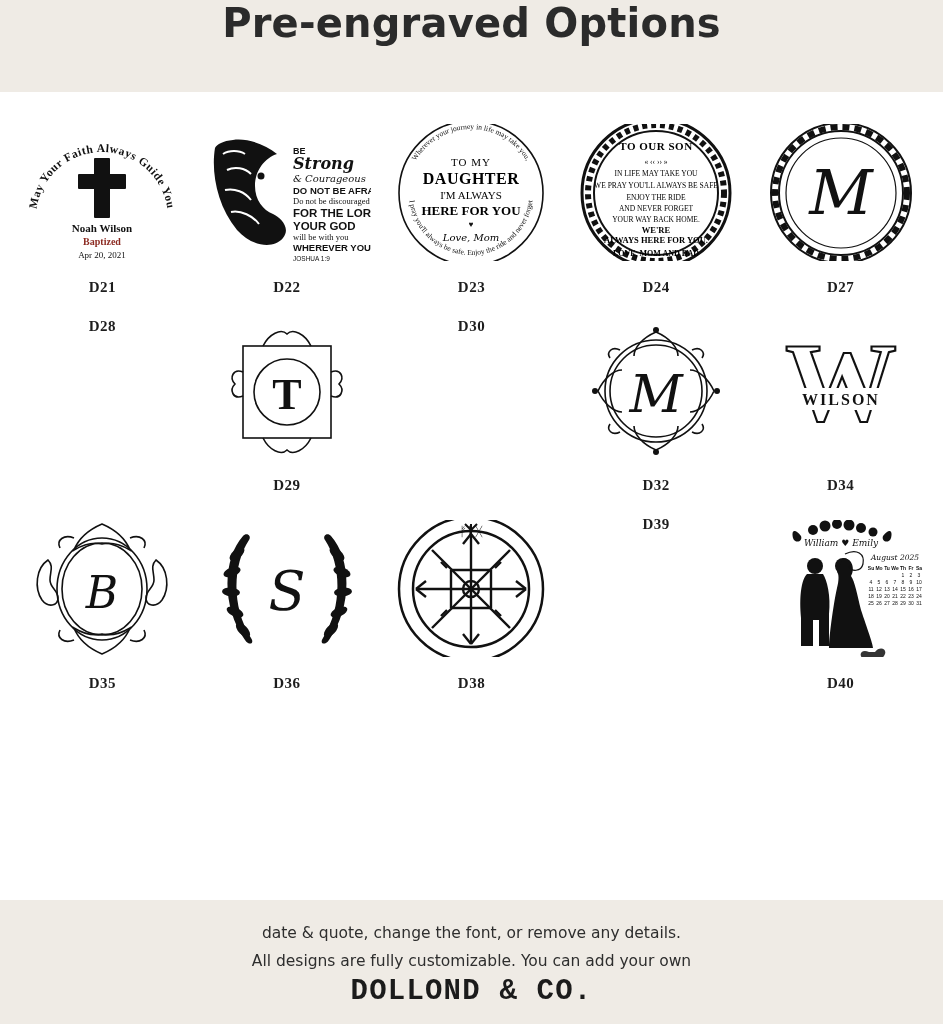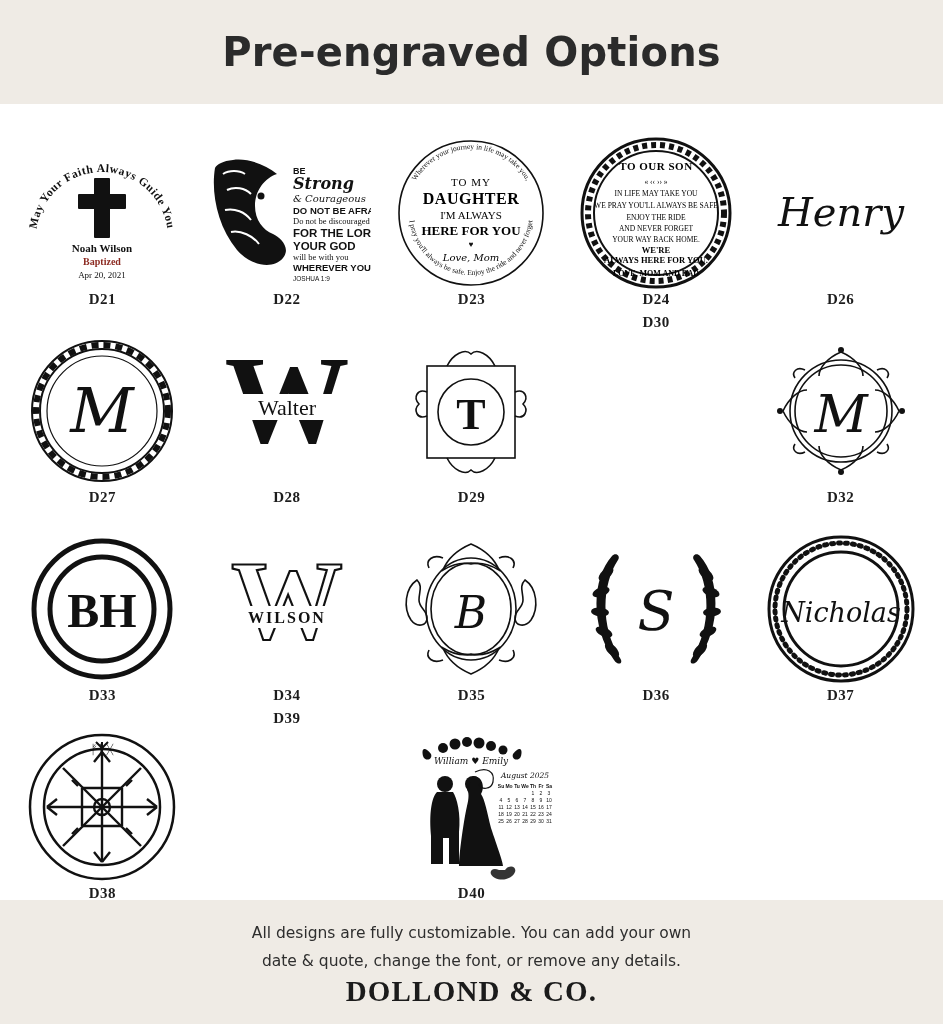--- a/index.html
+++ b/index.html
@@ -10,24 +10,24 @@
     font-family: "Liberation Sans", sans-serif;
   }
   #page {
     position: relative;
     width: 943px; height: 1024px;
     background: #ffffff;
     overflow: hidden;
   }
   
   .header {
-    height: 104px;
+    height: 92px;
     background: #efebe5;
     display: flex;
-    align-items: center;
+    align-items: flex-start;
     justify-content: center;
   }
   .header-title {
     font-family: "DejaVu Sans", sans-serif;
     font-size: 40px;
     font-weight: 700;
     color: #2b2b2b;
     letter-spacing: 0.2px;
   }
   
@@ -55,21 +55,21 @@
     justify-content: center;
     overflow: hidden;
     margin-top: 22px;
   }
   .art svg { display: block; }
   .code {
     font-family: "Liberation Serif", serif;
     font-weight: bold;
     font-size: 15px;
     color: #1d1d1d;
-    margin-top: 2px;
+    margin-top: 18px;
     letter-spacing: 0.5px;
   }
   
   .footer {
     position: absolute;
     left: 0; right: 0; bottom: 0;
     height: 124px;
     background: #efebe5;
     display: flex;
     flex-direction: column;
@@ -77,21 +77,21 @@
     justify-content: center;
     padding-top: 4px;
   }
   .footer-line {
     font-family: "DejaVu Sans", sans-serif;
     font-size: 15.5px;
     color: #2e2e2e;
     line-height: 1.75;
   }
   .brand {
-    font-family: Liberation Serif, serif;
+    font-family: Liberation Mono, monospace;
     font-size: 29px;
     font-weight: 700;
     letter-spacing: 1.2px;
     color: #1b1b1b;
   }
 </style>
 </head>
 <body>
 
 <div id="page">
@@ -193,50 +193,35 @@
           <text id="d24l7" x="84" y="108" text-anchor="middle" font-family="Liberation Serif, serif" font-size="7.5">YOUR WAY BACK HOME.</text>
           <text id="d24l8" x="84" y="119" text-anchor="middle" font-family="Liberation Serif, serif" font-size="8.5" font-weight="bold">WE'RE</text>
           <text id="d24l9" x="84" y="129" text-anchor="middle" font-family="Liberation Serif, serif" font-size="8.5" font-weight="bold">ALWAYS HERE FOR YOU.</text>
           <text id="d24l10" x="84" y="142" text-anchor="middle" font-family="Liberation Serif, serif" font-size="8" font-weight="bold">LOVE, MOM AND DAD</text>
         </svg>
       </div>
       <div class="code">D24</div>
     </div>
 
 
-    <div class="cell">
-      <div class="art">
-        <svg width="168" height="158" viewBox="0 0 168 158">
-          <text id="d26name" x="84" y="92" text-anchor="middle" font-family="DejaVu Serif, serif" font-style="italic" font-size="40" fill="#111">Henry</text>
-        </svg>
-      </div>
-      <div class="code">D26</div>
-    </div>
 
     <div class="cell">
       <div class="art">
         <svg width="168" height="158" viewBox="0 0 168 158">
           <circle cx="84" cy="79" r="70" fill="none" stroke="#111" stroke-width="2"></circle>
           <circle cx="84" cy="79" r="62" fill="none" stroke="#111" stroke-width="2"></circle>
           <circle cx="84" cy="79" r="66" fill="none" stroke="#111" stroke-width="6" stroke-dasharray="7 5"></circle>
           <circle cx="84" cy="79" r="55" fill="none" stroke="#111" stroke-width="1.2"></circle>
           <text id="d27letter" x="84" y="100" text-anchor="middle" font-family="DejaVu Serif, serif" font-style="italic" font-size="62" fill="#111">M</text>
         </svg>
       </div>
       <div class="code">D27</div>
     </div>
 
     <div class="cell">
-      <div class="art">
-        <svg width="168" height="158" viewBox="0 0 168 158">
-          <text id="d28letter" x="84" y="110" text-anchor="middle" font-family="Liberation Serif, serif" font-weight="bold" font-size="125" fill="#111">W</text>
-          <rect x="28" y="62" width="112" height="26" fill="#fff"></rect>
-          <text id="d28name" x="84" y="83" text-anchor="middle" font-family="Liberation Serif, serif" font-size="22" fill="#111">Walter</text>
-        </svg>
-      </div>
       <div class="code">D28</div>
     </div>
 
     <div class="cell">
       <div class="art">
         <svg width="168" height="158" viewBox="0 0 168 158">
           <g fill="none" stroke="#111" stroke-width="1.6">
             <rect x="40" y="34" width="88" height="92"></rect>
             <circle cx="84" cy="80" r="33"></circle>
             <path d="M60 34 C 66 22, 78 16, 84 22 C 90 16, 102 22, 108 34"></path>
@@ -275,30 +260,20 @@
               <circle cx="84" cy="140" r="3"></circle>
             <circle cx="23" cy="79" r="3"></circle>
               <circle cx="145" cy="79" r="3"></circle>
           </g>
           <text id="d32letter" x="84" y="100" text-anchor="middle" font-family="DejaVu Serif, serif" font-style="italic" font-size="52" fill="#111">M</text>
         </svg>
       </div>
       <div class="code">D32</div>
     </div>
 
-    <div class="cell">
-      <div class="art">
-        <svg width="168" height="158" viewBox="0 0 168 158">
-          <circle cx="84" cy="79" r="68" fill="none" stroke="#111" stroke-width="5"></circle>
-          <circle cx="84" cy="79" r="52" fill="none" stroke="#111" stroke-width="5"></circle>
-          <text id="d33initials" x="84" y="97" text-anchor="middle" font-family="Liberation Serif, serif" font-weight="bold" font-size="48" fill="#111">BH</text>
-        </svg>
-      </div>
-      <div class="code">D33</div>
-    </div>
 
     <div class="cell">
       <div class="art">
         <svg width="168" height="158" viewBox="0 0 168 158">
           <text id="d34letter" x="84" y="108" text-anchor="middle" font-family="Liberation Serif, serif" font-weight="bold" font-size="112" fill="none" stroke="#111" stroke-width="2.2">W</text>
           <rect x="26" y="76" width="116" height="22" fill="#fff"></rect>
           <text id="d34name" x="84" y="93" text-anchor="middle" font-family="Liberation Serif, serif" font-weight="bold" font-size="16" letter-spacing="2" fill="#111">WILSON</text>
         </svg>
       </div>
       <div class="code">D34</div>
@@ -343,31 +318,20 @@
               <ellipse cx="136" cy="102" rx="9" ry="4.5" transform="rotate(-25 136 102)"></ellipse>
               <ellipse cx="128" cy="120" rx="9" ry="4.5" transform="rotate(-45 128 120)"></ellipse>
             </g>
           </g>
           <text id="d36letter" x="84" y="100" text-anchor="middle" font-family="DejaVu Serif, serif" font-style="italic" font-size="54" fill="#111">S</text>
         </svg>
       </div>
       <div class="code">D36</div>
     </div>
 
-    <div class="cell">
-      <div class="art">
-        <svg width="168" height="158" viewBox="0 0 168 158">
-          <circle cx="84" cy="79" r="72" fill="none" stroke="#111" stroke-width="3"></circle>
-          <circle cx="84" cy="79" r="66" fill="none" stroke="#111" stroke-width="5" stroke-dasharray="2 5" stroke-linecap="round"></circle>
-          <circle cx="84" cy="79" r="57" fill="none" stroke="#111" stroke-width="3"></circle>
-          <text id="d37name" x="84" y="92" text-anchor="middle" font-family="DejaVu Serif, serif" font-style="italic" font-size="27" fill="#111">Nicholas</text>
-        </svg>
-      </div>
-      <div class="code">D37</div>
-    </div>
 
     <div class="cell">
       <div class="art">
         <svg width="168" height="158" viewBox="0 0 168 158">
           <circle cx="84" cy="79" r="72" fill="none" stroke="#111" stroke-width="2.5"></circle>
           <circle cx="84" cy="79" r="58" fill="none" stroke="#111" stroke-width="2.5"></circle>
           <g stroke="#111" stroke-width="2" fill="none">
             <g id="runes">
               <path d="M84 14 v12 M78 14 l6 6 l6 -6"></path>
             </g>
@@ -465,18 +429,18 @@
             <path d="M112 142 C 104 138, 100 146, 108 150 C 116 154, 126 150, 128 144 C 130 138, 122 136, 118 142 Z" opacity="0.85"></path>
           </g>
         </svg>
       </div>
       <div class="code">D40</div>
     </div>
 
   </div>
 
   <div class="footer">
+    <div class="footer-line">date &amp; quote, change the font, or remove any details.</div>
     <div class="footer-line">All designs are fully customizable. You can add your own</div>
-    <div class="footer-line">date &amp; quote, change the font, or remove any details.</div>
     <div class="brand">DOLLOND &amp; CO.</div>
   </div>
 
 </div>
 
 </body></html>

